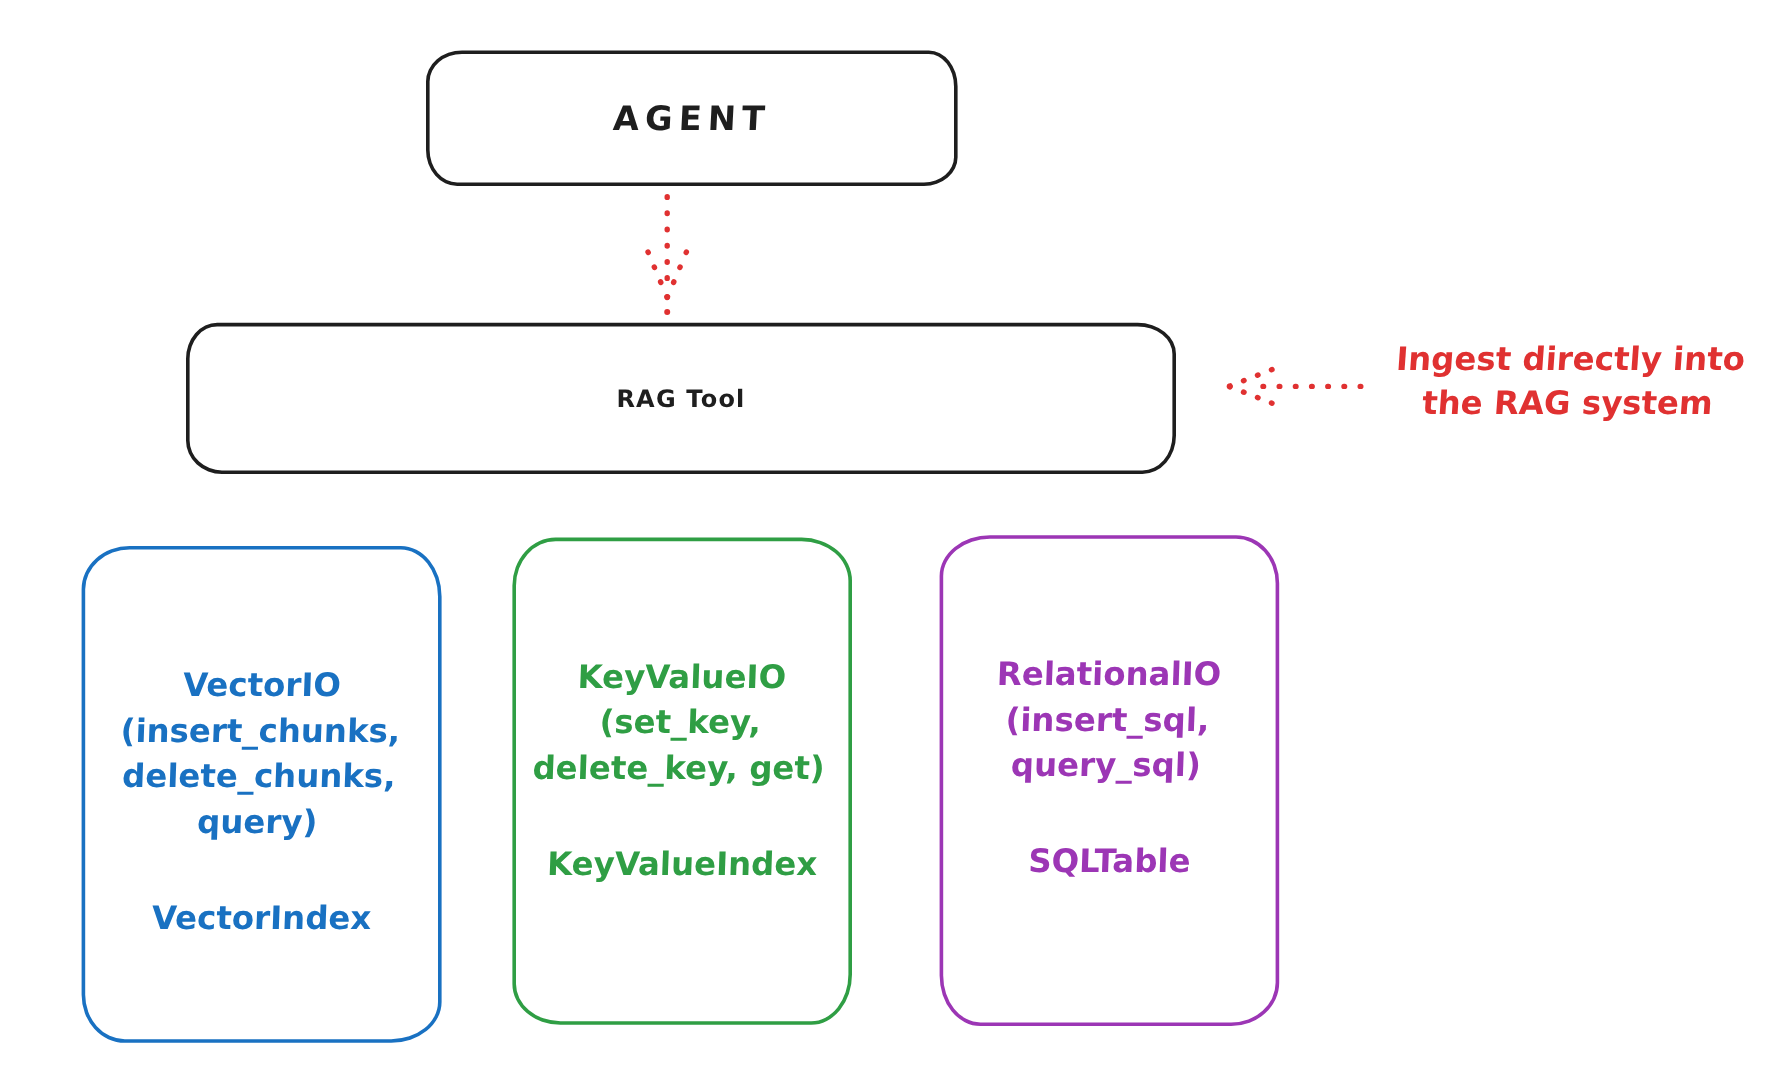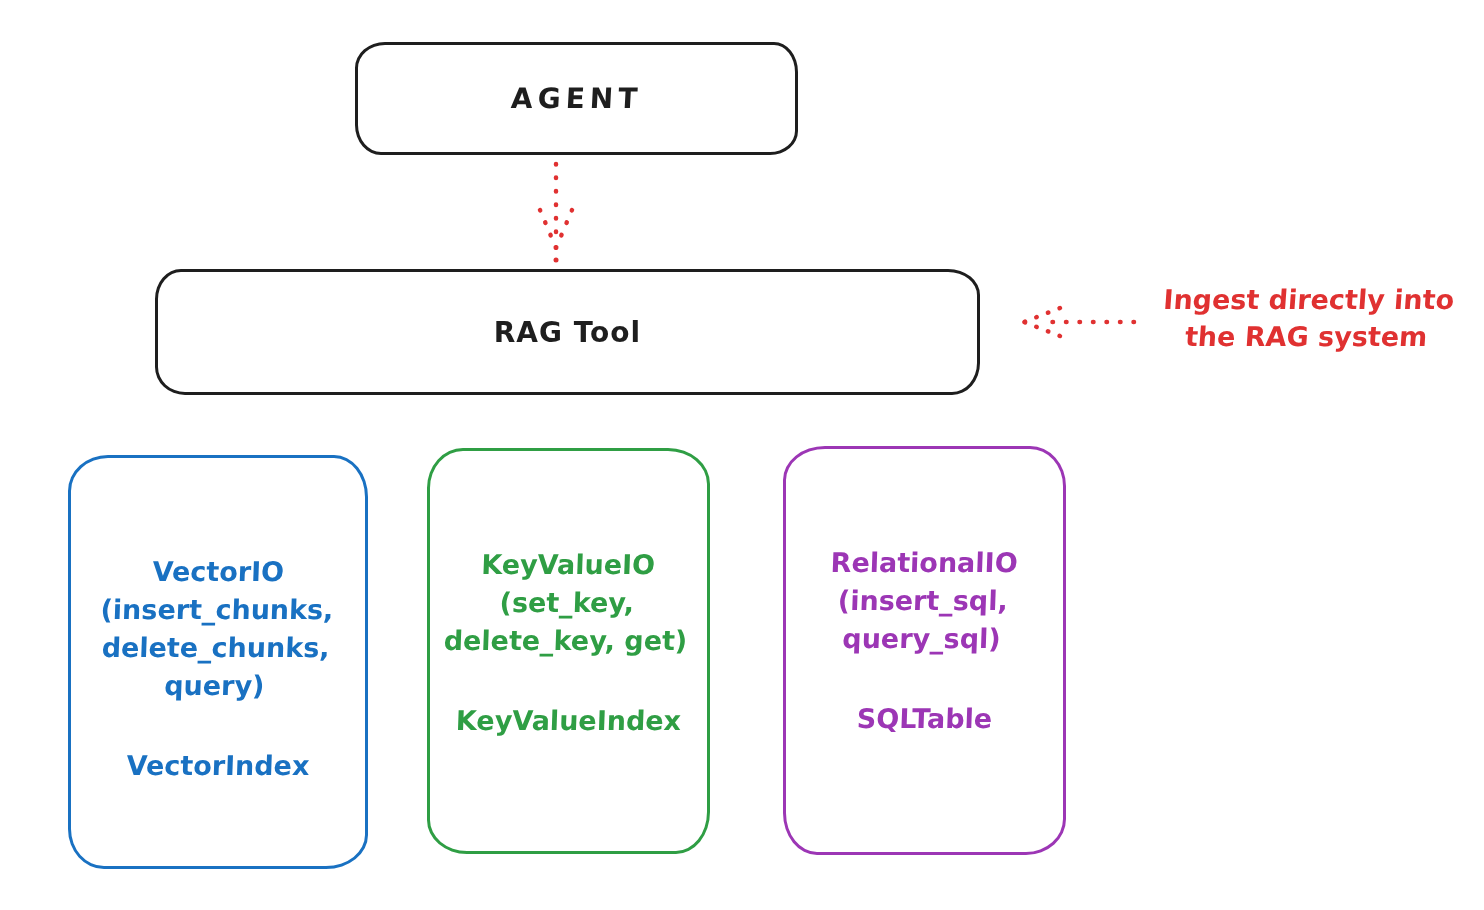--- a/index.html
+++ b/index.html
@@ -34,21 +34,21 @@
     font-size: 28px; font-weight: bold; letter-spacing: 5px;
     color: #1e1e1e;
     transform: skewX(-3deg);
   }
   .rag-box {
     left: 155px; top: 269px; width: 825px; height: 126px;
     border-width: 3.5px;
     border-radius: 26px 32px 28px 30px / 30px 26px 32px 28px;
   }
   .rag-label {
-    font-size: 28px; font-weight: bold; letter-spacing: 1px;
+    font-size: 20px; font-weight: bold; letter-spacing: 1px;
     color: #1e1e1e;
   }
   .arrow-svg { position: absolute; }
   .v-arrow { left: 534px; top: 160px; }
   .h-arrow { left: 1014px; top: 300px; }
   .annotation {
     position: absolute;
     left: 1135px; top: 281px; width: 345px;
     text-align: center;
     font-size: 27px; font-weight: bold; line-height: 37px;

